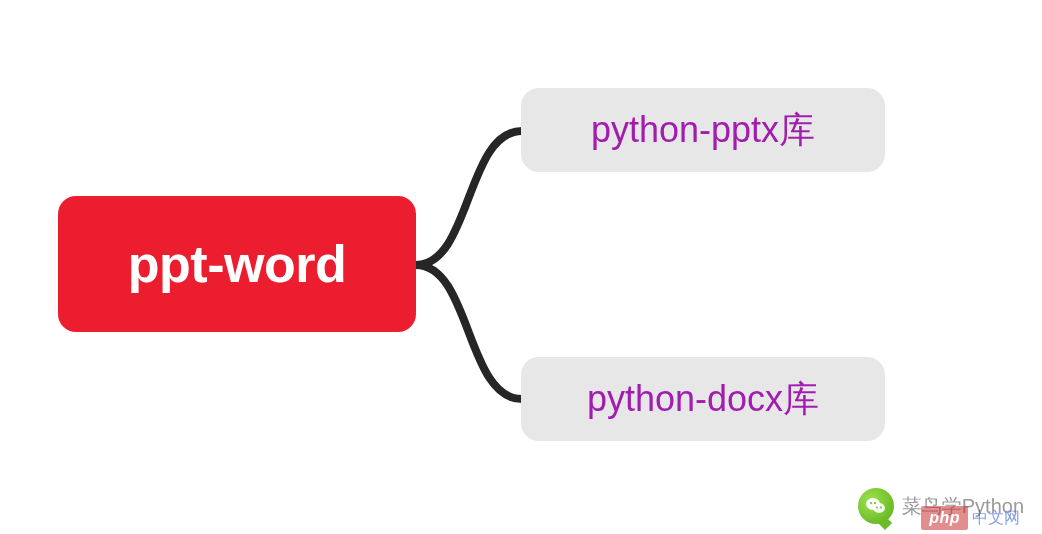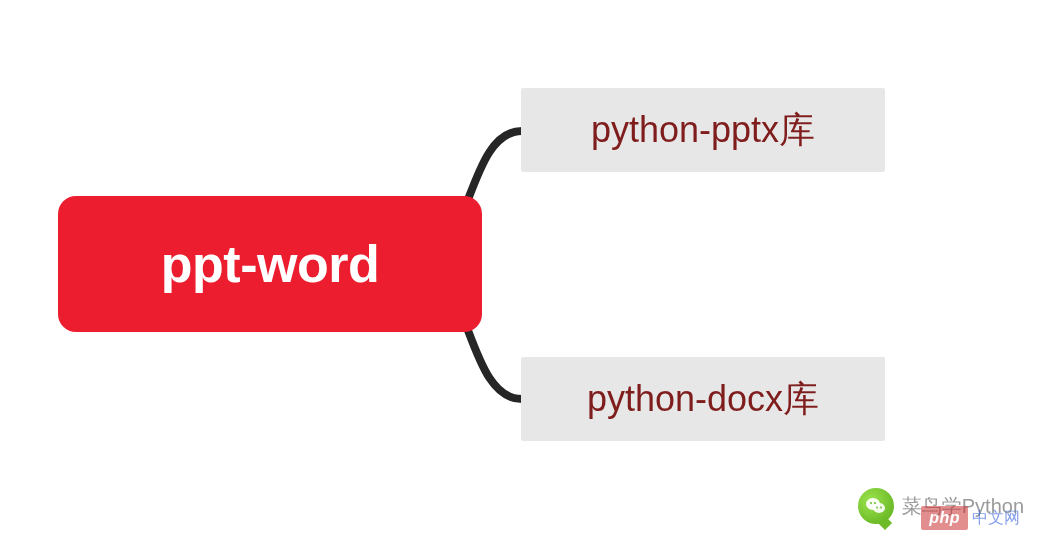--- a/index.html
+++ b/index.html
@@ -12,42 +12,42 @@
       height: 534px;
       background: #ffffff;
       font-family: -apple-system, BlinkMacSystemFont, "Segoe UI", Arial, sans-serif;
       position: relative;
       overflow: hidden;
     }
     .root-node {
       position: absolute;
       left: 58px;
       top: 196px;
-      width: 424px;
+      width: 358px;
       height: 136px;
       background: #EC1D2E;
       border-radius: 18px;
       display: flex;
       align-items: center;
       justify-content: center;
       color: #ffffff;
       font-size: 52px;
       font-weight: 700;
       letter-spacing: -0.5px;
     }
     .child-node {
       position: absolute;
       width: 364px;
       height: 84px;
       background: #E7E7E7;
-      border-radius: 2px;
+      border-radius: 18px;
       display: flex;
       align-items: center;
       justify-content: center;
-      color: #7f1d1d;
+      color: #a21caf;
       font-size: 36px;
       font-weight: 400;
       padding: 0 20px;
     }
     .child-top {
       left: 521px;
       top: 88px;
     }
     .child-bottom {
       left: 521px;

